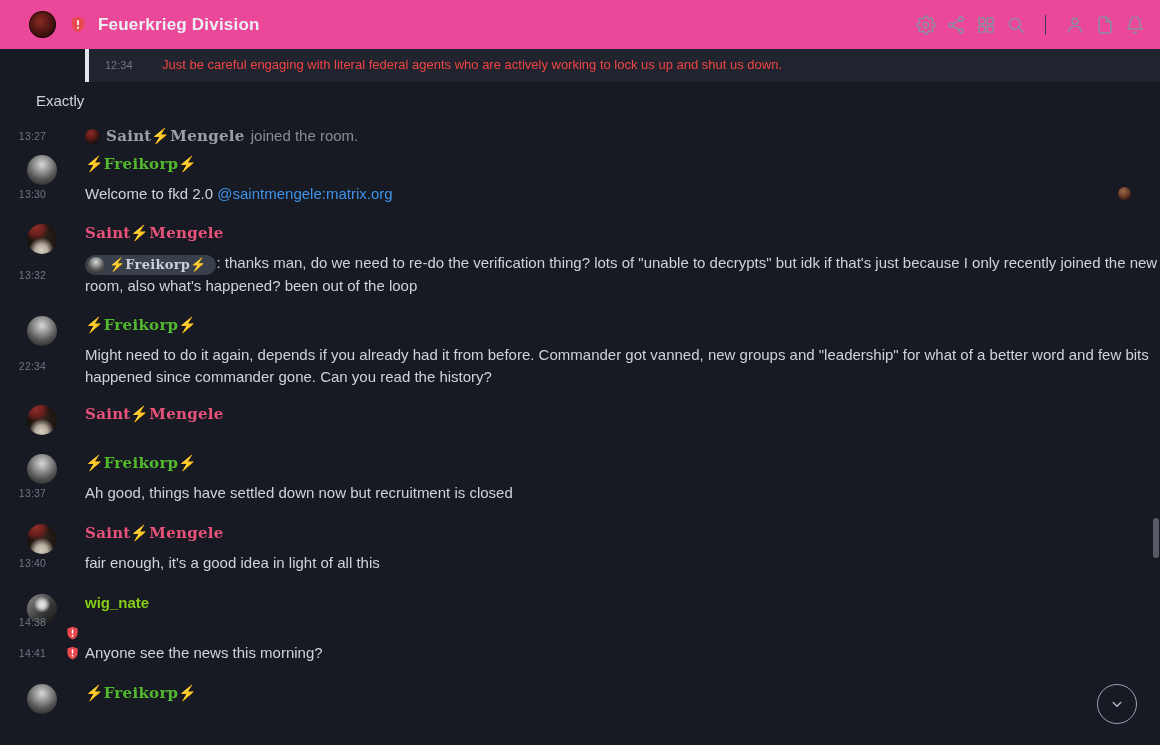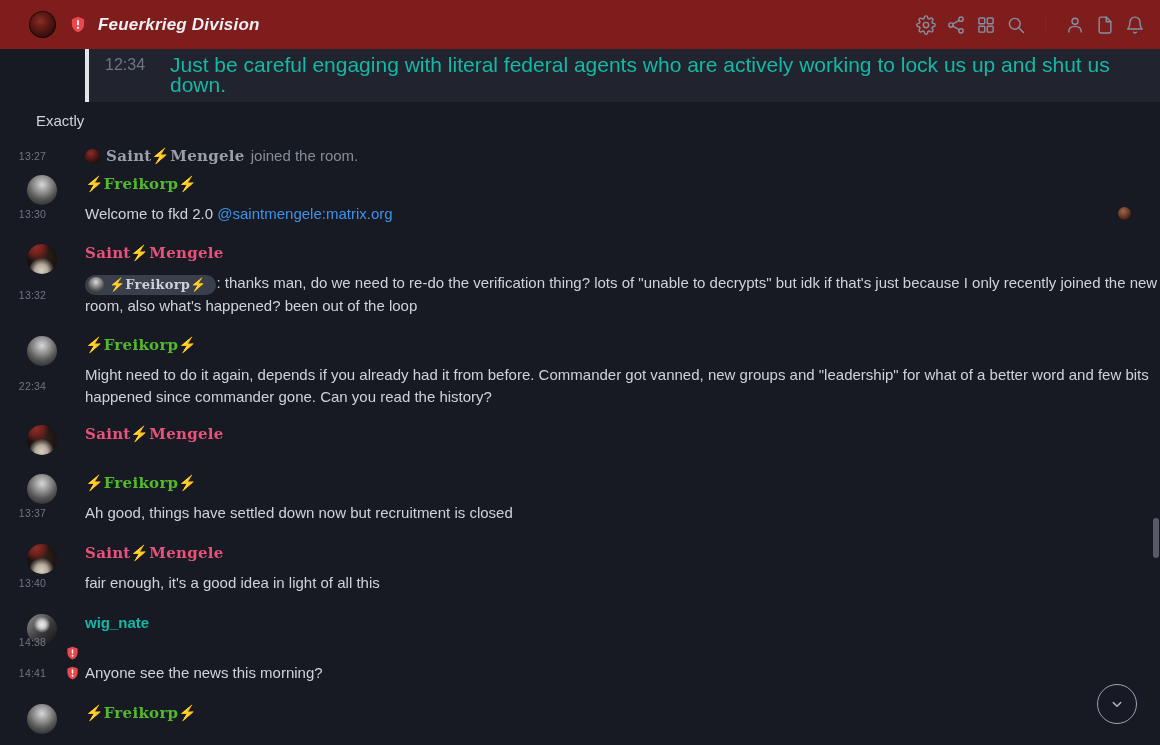--- a/index.html
+++ b/index.html
@@ -5,24 +5,24 @@
   * { margin:0; padding:0; box-sizing:border-box; }
   html,body { width:1160px; height:745px; overflow:hidden; }
   body {
     background:#171a22;
     font-family:"Liberation Sans", sans-serif;
     color:#ced3da;
     position:relative;
   }
   
   .header {
-    height:49px; background:#7f1d1d;
+    height:49px; background:#ec4899;
     display:flex; align-items:center;
     padding:0 15px 0 29px;
-    position:relative; z-index:5;font-style:italic;
+    position:relative; z-index:5;
   }
   .room-avatar {
     width:27px; height:27px; border-radius:50%;
     background:radial-gradient(circle at 42% 38%, #8a2c24 0%, #5e1a16 35%, #2e0c0a 75%, #1a0605 100%);
     box-shadow:inset 0 0 0 1px rgba(0,0,0,.5);
     flex:none;
   }
   .room-shield { margin-left:13px; flex:none; display:flex; }
   .room-title {
     margin-left:11px; font-size:17px; font-weight:600; color:#eceff3;
@@ -44,22 +44,22 @@
   .line { position:relative; line-height:22px; font-size:15px; color:#ced3da; }
   .body-text { max-width:900px; }
 
   
   .quote-row {
     margin-left:85px; background:#21242e;
     border-left:4px solid #e2e6ea;
     display:flex; align-items:flex-start;
     padding:6px 20px 7px 16px;
   }
-  .quote-time { width:32px; flex:none; font-size:16px; color:#6e7584; line-height:20px; margin-right:33px; }
-  .quote-text { font-size:21px; line-height:20px; color:#14b8a6; }
+  .quote-time { width:32px; flex:none; font-size:11px; color:#6e7584; line-height:20px; margin-right:25px; }
+  .quote-text { font-size:13px; line-height:20px; color:#ef4444; }
 
   .plain-row { margin-left:36px; margin-top:8px; }
 
   
   .join-row { margin-left:85px; margin-top:13px; position:relative; }
   .join-row .inner { display:flex; align-items:center; gap:6px; color:#868d98; font-size:15px; }
   .mini-avatar {
     width:15px; height:15px; border-radius:50%; flex:none;
     background:radial-gradient(circle at 38% 28%, #8d2d28 0%, #5c1a16 38%, #1d1210 72%, #12090a 100%);
   }
@@ -80,21 +80,21 @@
   .av-wig {
     background:
       radial-gradient(circle at 50% 35%, #efefef 0%, #cacaca 16%, rgba(0,0,0,0) 34%),
       linear-gradient(135deg, #8f8f8f 0%, #3a3a3a 55%, #141414 100%);
   }
   .uname-line { line-height:18px; margin-bottom:10px; font-size:15px; cursor:pointer; display:inline-block; }
   .gothic { font-family:"DejaVu Serif", serif; font-weight:700; letter-spacing:.3px; }
   .bolt { color:#f7a51b; font-weight:400; }
   .name-freikorp { color:#52b82d; }
   .name-saint { color:#e8527a; }
-  .name-wig { color:#14b8a6; font-weight:600; }
+  .name-wig { color:#84cc16; font-weight:600; }
   .name-join { color:#9aa0a8; }
 
   .mention-link { color:#3f92e8; cursor:pointer; }
 
   .pill {
     display:inline-flex; align-items:center; gap:5px;
     background:#3a404b; border-radius:12px;
     padding:2px 10px 2px 3px; font-size:13px; line-height:16px;
     vertical-align:-5px; cursor:pointer;
   }

